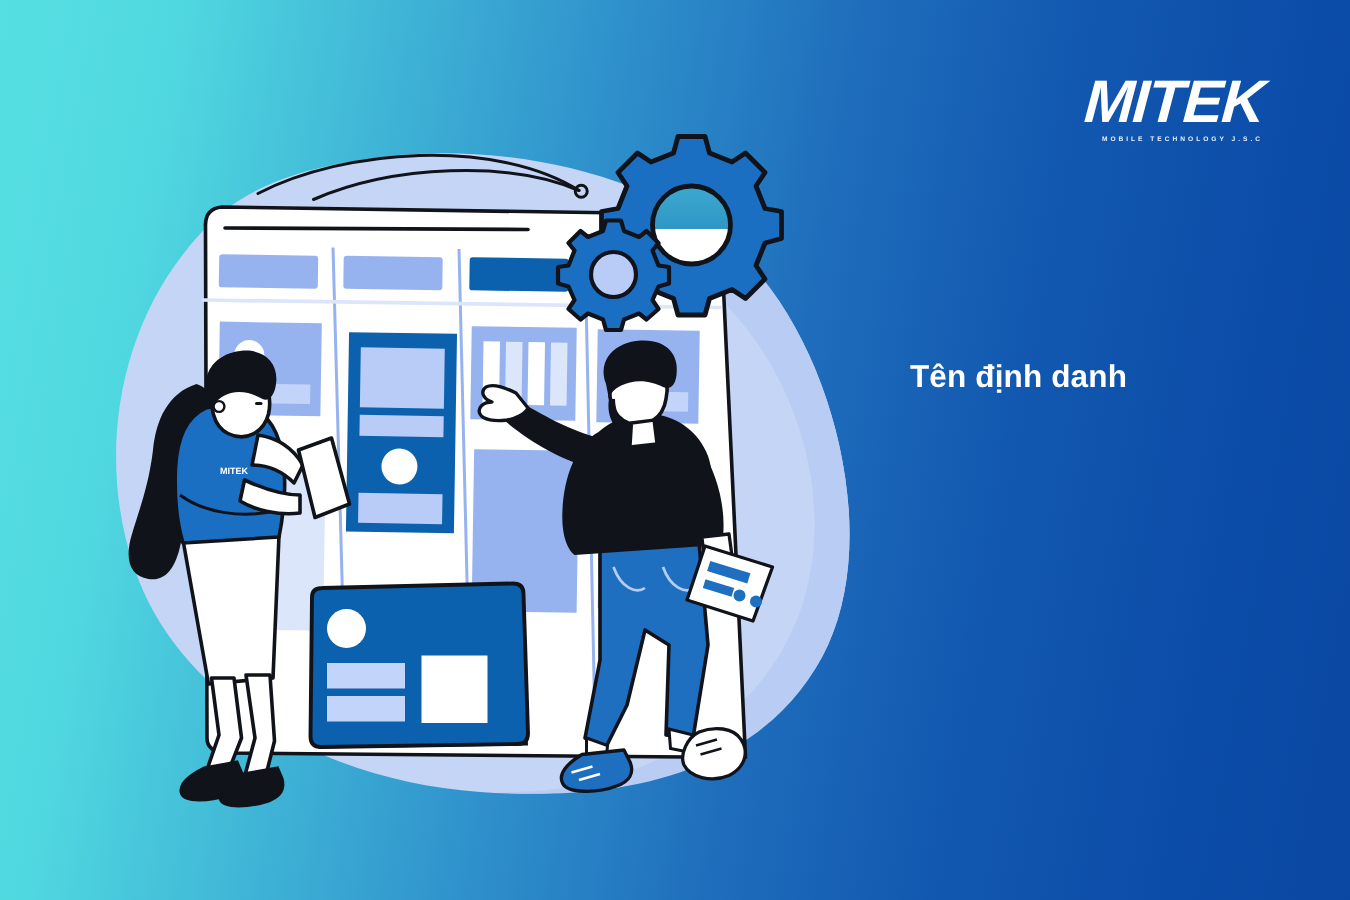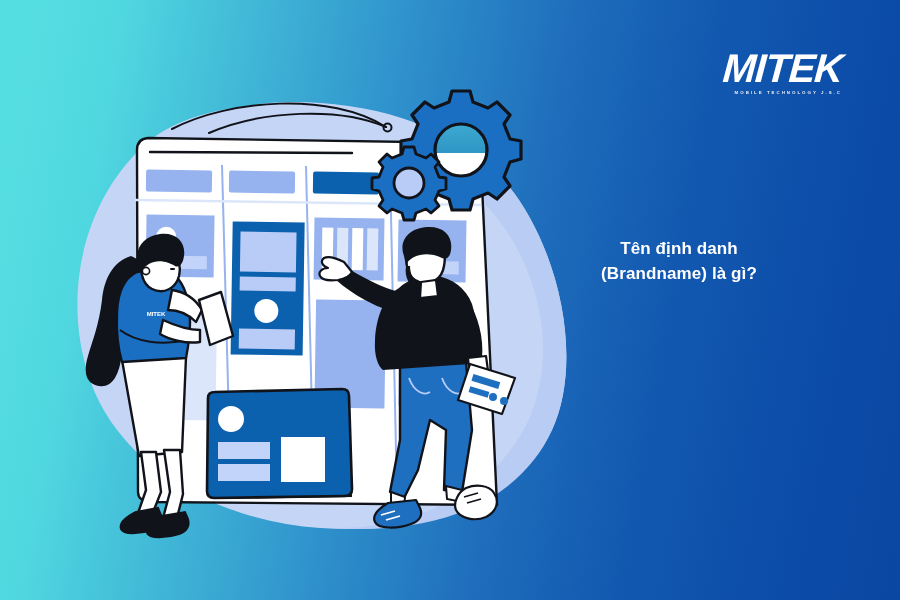--- a/index.html
+++ b/index.html
@@ -36,21 +36,21 @@
     font-style:italic; transform:skewX(-4deg); display:inline-block;
   }
   .logo-tag{
     margin-top:3px; font-size:4.4px; color:#ffffff;
     letter-spacing:2.0px; font-weight:bold; white-space:nowrap;
     opacity:.92;
   }
   .headline{
     position:absolute; right:56px; top:236px;
     width:330px; text-align:center;
-    color:#ffffff; font-size:17px; font-weight:bold;
+    color:#ffffff; font-size:21px; font-weight:bold;
     line-height:1.48; letter-spacing:.1px;
   }
   .headline div{ white-space:nowrap; }
 </style>
 </head>
 <body>
 
 <div id="stage">
 
   <svg id="art" viewBox="0 0 900 600">
@@ -267,16 +267,15 @@
     </g>
   </svg>
 
   <div class="logo-wrap">
     <div class="logo-mark">MITEK</div>
     <div class="logo-tag">MOBILE TECHNOLOGY J.S.C</div>
   </div>
 
   <div class="headline">
     <div>Tên định danh</div>
-    <div>(Brandname) là gì?</div>
   </div>
 
 </div>
 
 </body></html>

